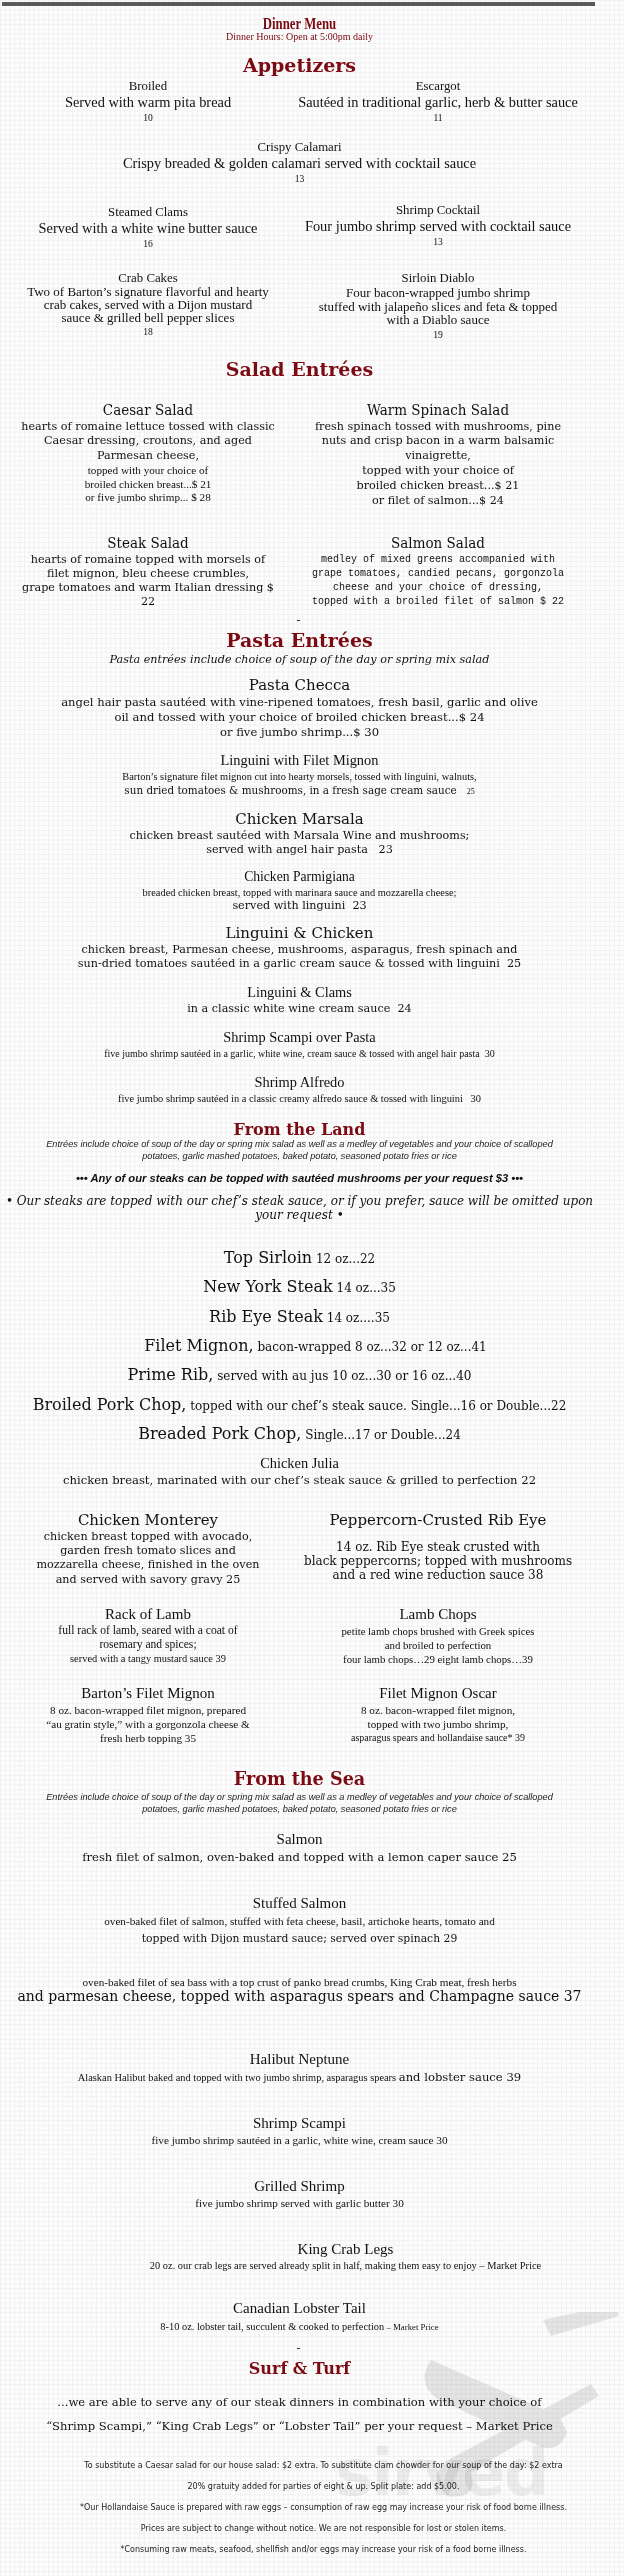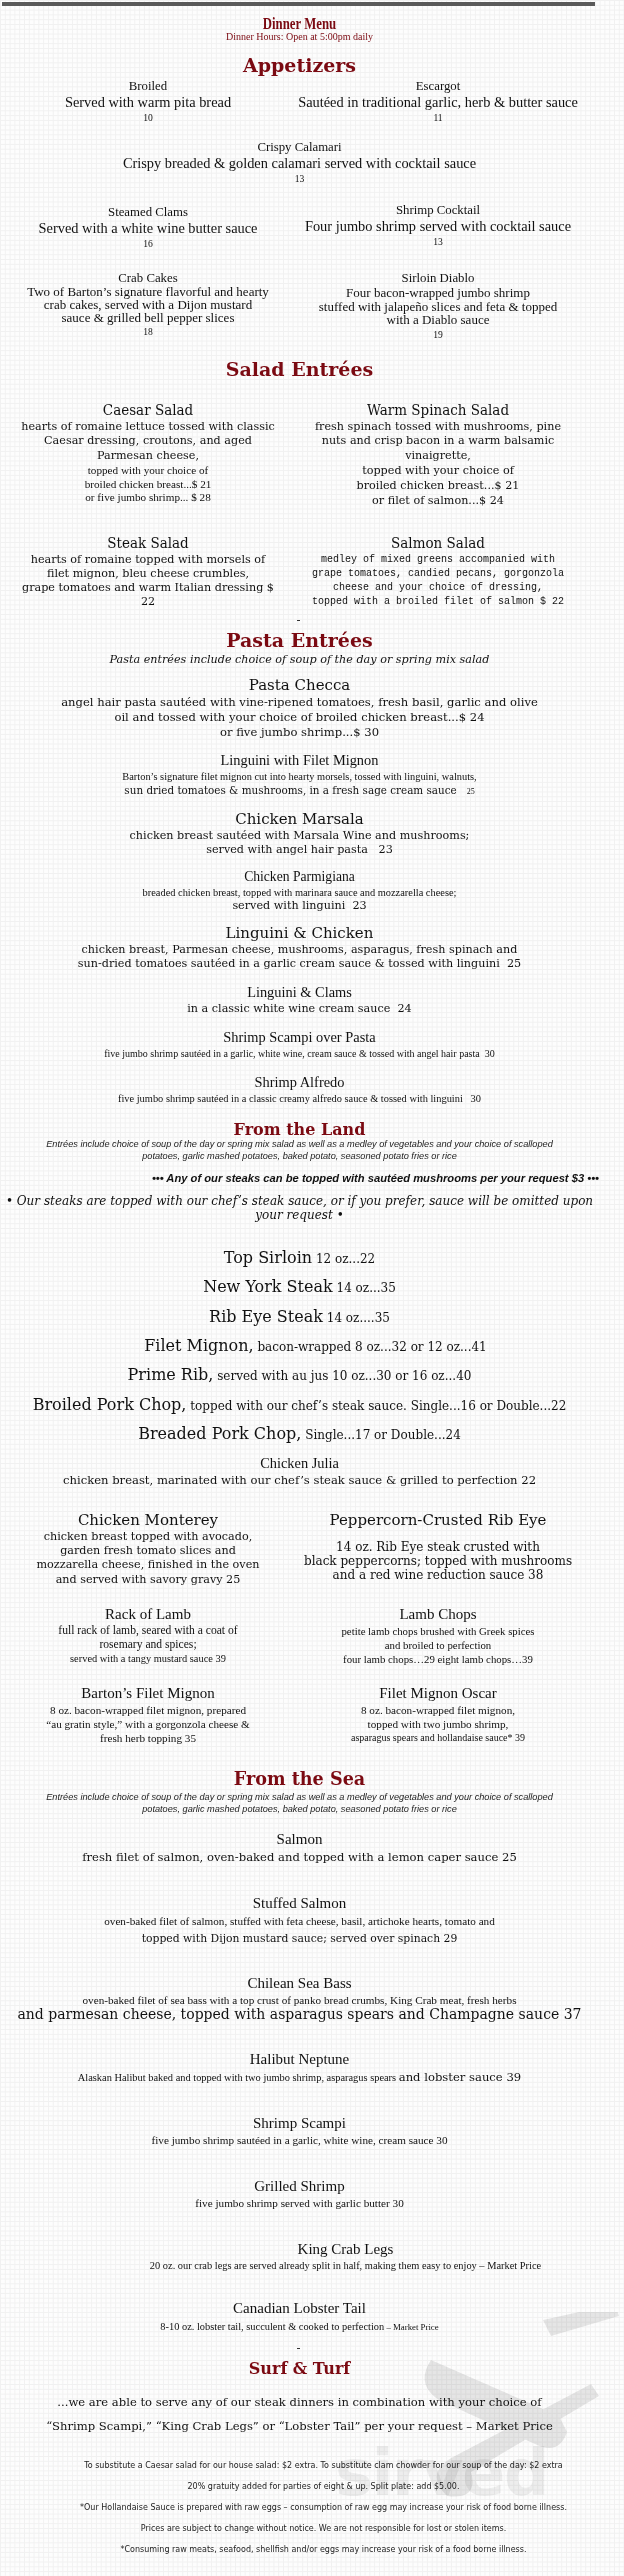--- a/index.html
+++ b/index.html
@@ -215,21 +215,21 @@
   <div class="abs" style="top:1074px;">
     <div class="item-name-l" style="font-size:14.4px;">Shrimp Alfredo</div>
     <div class="desc-ls" style="font-size:10.4px;"><span>five jumbo shrimp sautéed in a classic creamy alfredo sauce &amp; tossed with linguini</span>&nbsp;&nbsp;&nbsp;<span>30</span></div>
   </div>
 
   <div class="abs sec sec-sm" style="top:1120px;">From the Land</div>
   <div class="abs sans-note" style="top:1138px;">
     <div>Entrées include choice of soup of the day or spring mix salad as well as a medley of vegetables and your choice of scalloped</div>
     <div>potatoes, garlic mashed potatoes, baked potato, seasoned potato fries or rice</div>
   </div>
-  <div class="abs bold-note" style="top:1172px;text-align:right;">••• Any of our steaks can be topped with sautéed mushrooms per your request $3 •••</div>
+  <div class="abs bold-note" style="top:1172px;">••• Any of our steaks can be topped with sautéed mushrooms per your request $3 •••</div>
   <div class="abs serif-ital" style="top:1194px;">
     <div>• Our steaks are topped with our chef’s steak sauce, or if you prefer, sauce will be omitted upon</div>
     <div>your request •</div>
   </div>
 
   <div class="abs steak" style="top:1248px;"><span>Top Sirloin</span><small> 12 oz...22</small></div>
   <div class="abs steak" style="top:1277px;"><span>New York Steak</span><small> 14 oz...35</small></div>
   <div class="abs steak" style="top:1307px;"><span>Rib Eye Steak</span><small> 14 oz....35</small></div>
   <div class="abs steak" style="top:1336px;margin-left:16px;"><span>Filet Mignon,</span><small> bacon-wrapped   8 oz...32  or 12 oz...41</small></div>
   <div class="abs steak" style="top:1365px;"><span>Prime Rib,</span><small> served with au jus 10 oz...30  or  16 oz...40</small></div>
@@ -304,21 +304,20 @@
     <div class="desc-d" style="font-size:11.6px;line-height:16px;">fresh filet of salmon, oven-baked and topped with a lemon caper sauce  25</div>
   </div>
 
   <div class="abs" style="top:1895px;">
     <div class="item-name-l">Stuffed Salmon</div>
     <div class="desc-l" style="font-size:11.2px;line-height:17.6px;">oven-baked filet of salmon, stuffed with feta cheese, basil, artichoke hearts, tomato and</div>
     <div class="desc-d" style="font-size:10.8px;line-height:17.6px;">topped with Dijon mustard sauce; served over spinach  29</div>
   </div>
 
   <div class="abs" style="top:1975px;">
-    <div class="item-name-l">Chilean Sea Bass</div>
     <div class="desc-l" style="font-size:11.2px;">oven-baked filet of sea bass with a top crust of panko bread crumbs, King Crab meat, fresh herbs</div>
     <div class="desc-d" style="font-size:14px;">and parmesan cheese, topped with asparagus spears and Champagne sauce  37</div>
   </div>
 
   <div class="abs" style="top:2051px;">
     <div class="item-name-l">Halibut Neptune</div>
     <div><span class="desc-ls" style="font-size:10.4px;">Alaskan Halibut baked and topped with two jumbo shrimp, asparagus spears </span><span class="desc-d" style="font-size:11.6px;">and lobster sauce  39</span></div>
   </div>
 
   <div class="abs" style="top:2115px;">

